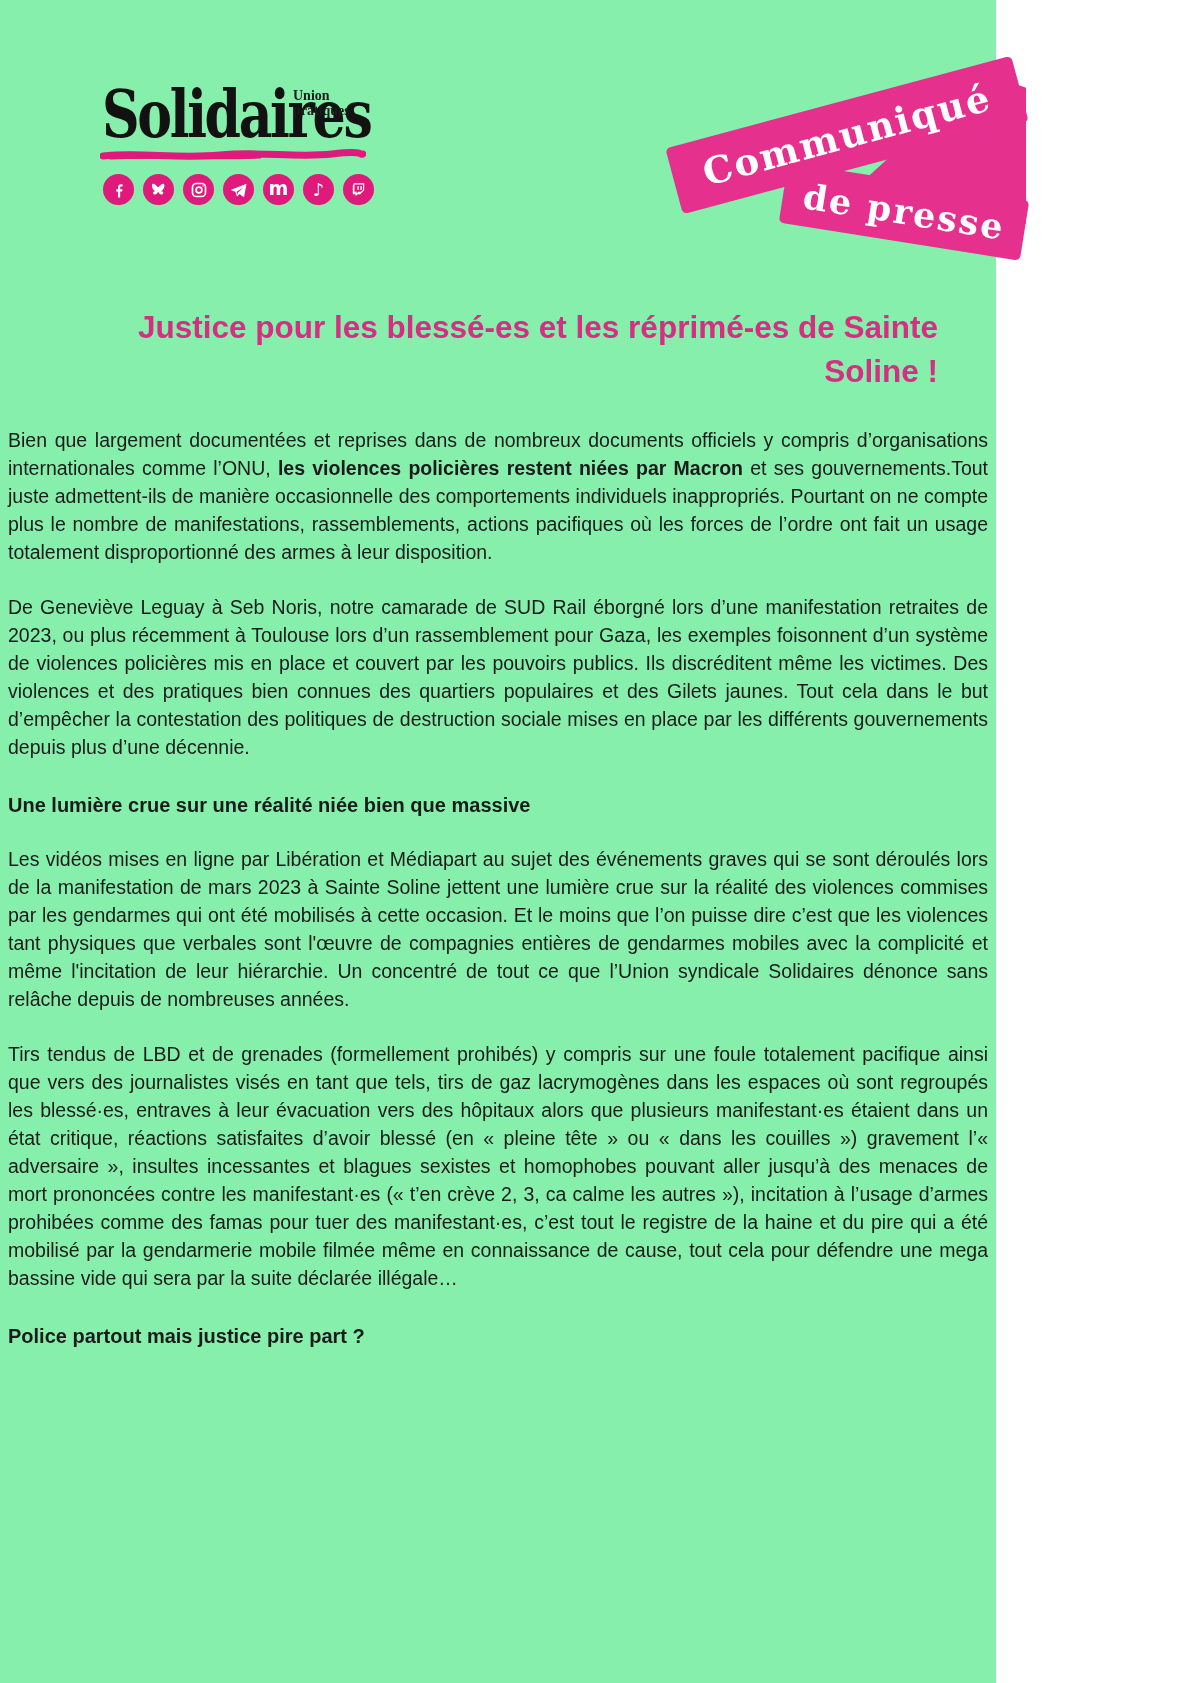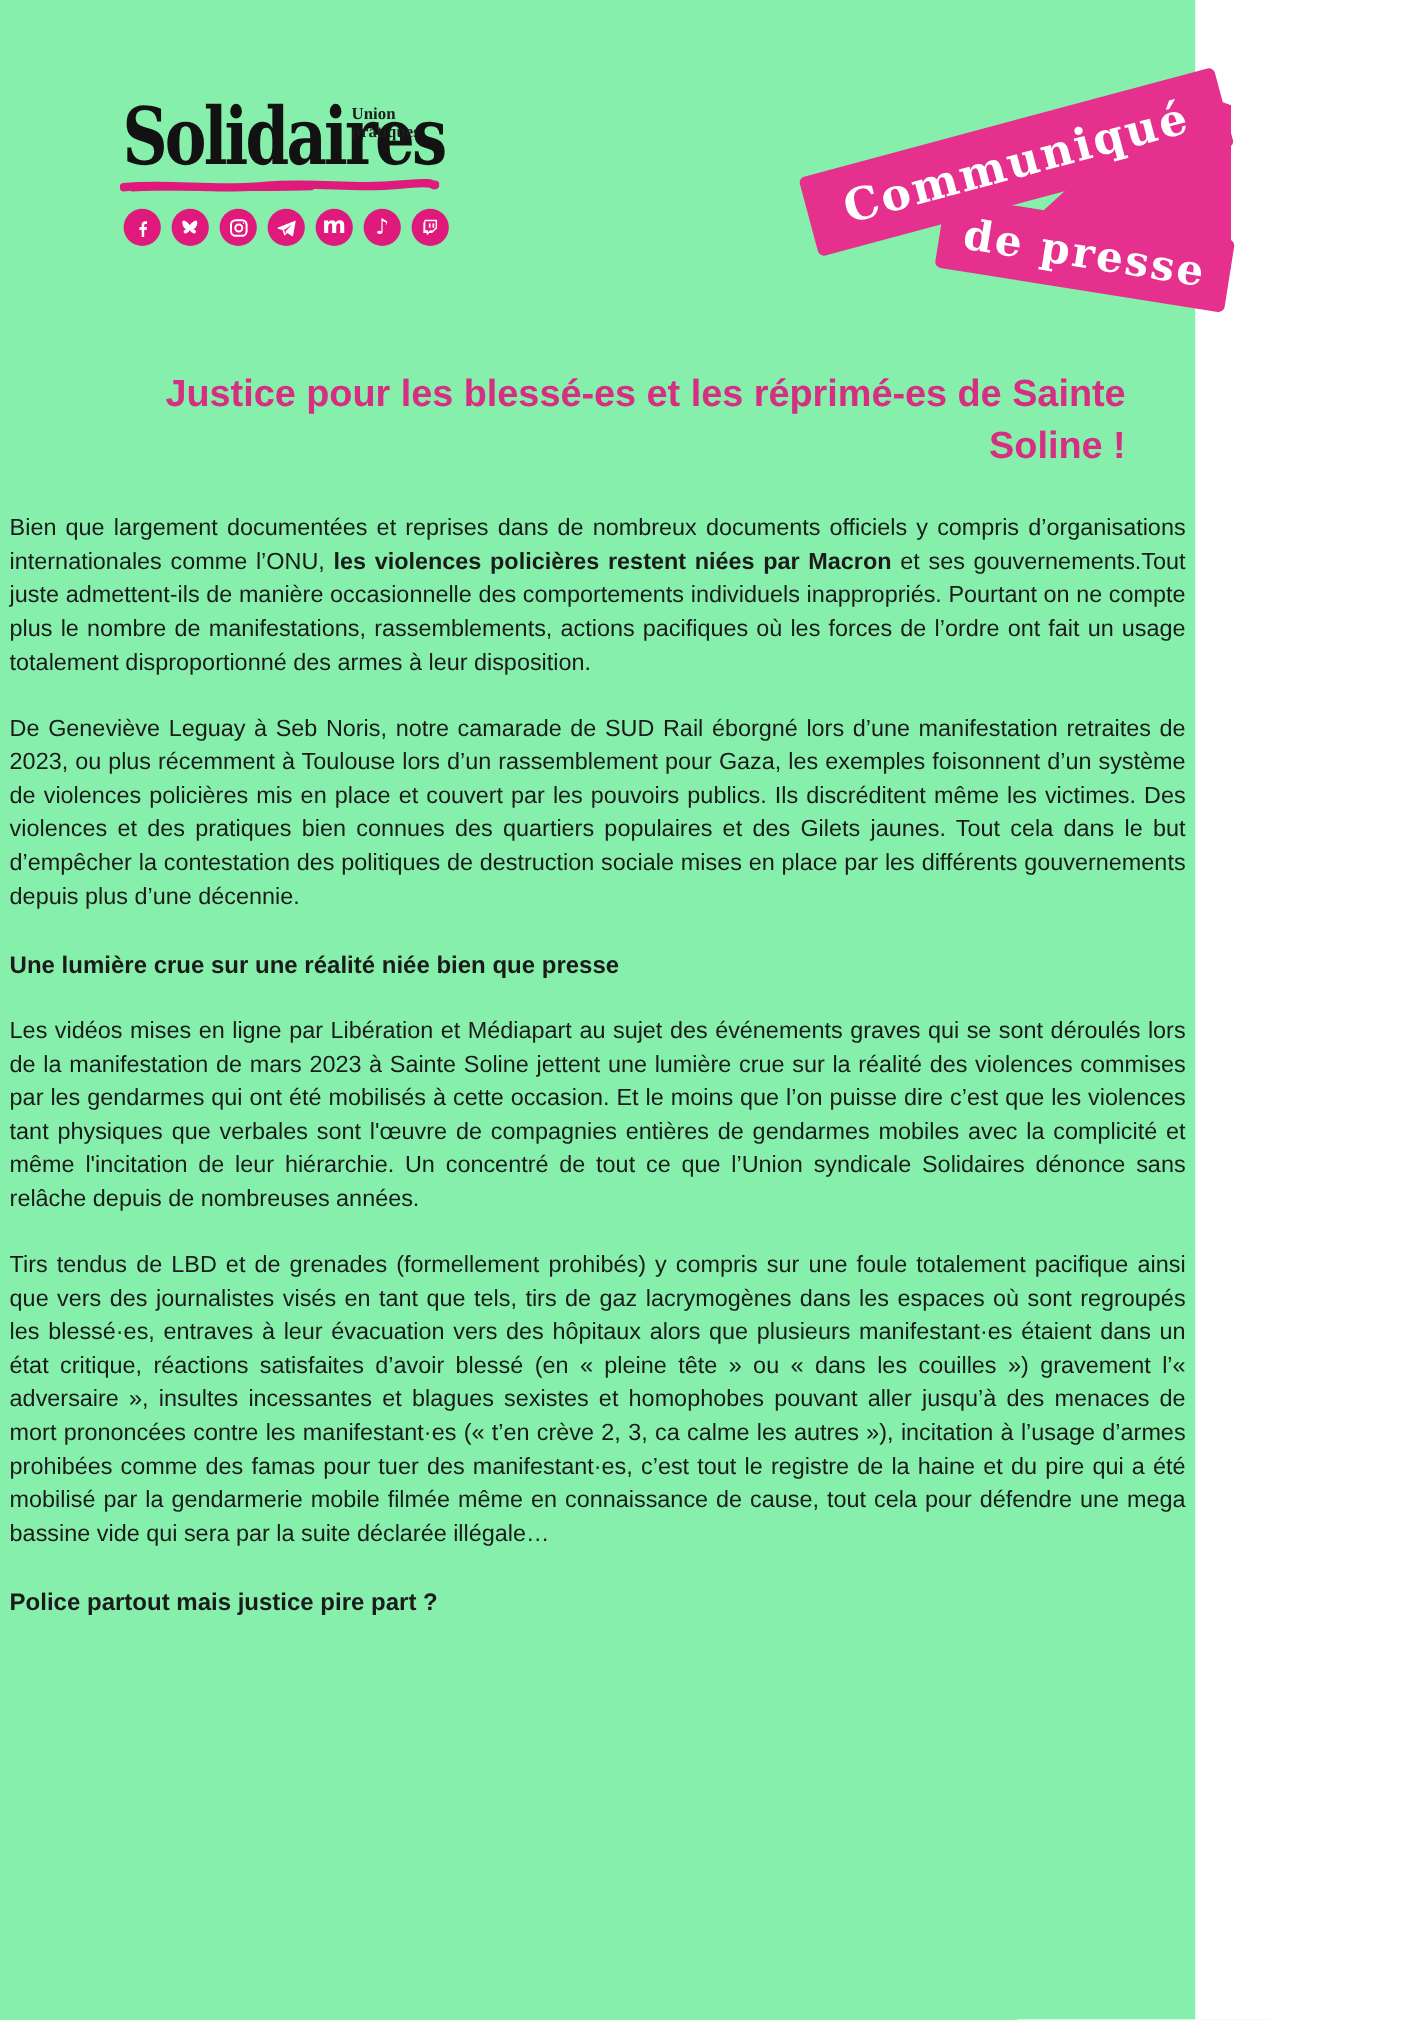--- a/index.html
+++ b/index.html
@@ -123,21 +123,21 @@
 
   </div>
 
   <h1 class="doc-title">Justice pour les blessé-es et les réprimé-es de Sainte Soline !</h1>
 
   <div class="doc-body">
     <p><span>Bien que largement documentées et reprises dans de nombreux documents officiels y compris d’organisations internationales comme l’ONU, </span><span class="b">les violences policières restent niées par Macron</span><span> et ses gouvernements.Tout juste admettent-ils de manière occasionnelle des comportements individuels inappropriés. Pourtant on ne compte plus le nombre de manifestations, rassemblements, actions pacifiques où les forces de l’ordre ont fait un usage totalement disproportionné des armes à leur disposition.</span></p>
 
     <p>De Geneviève Leguay à Seb Noris, notre camarade de SUD Rail éborgné lors d’une manifestation retraites de 2023, ou plus récemment à Toulouse lors d’un rassemblement pour Gaza, les exemples foisonnent d’un système de violences policières mis en place et couvert par les pouvoirs publics. Ils discréditent même les victimes. Des violences et des pratiques bien connues des quartiers populaires et des Gilets jaunes. Tout cela dans le but d’empêcher la contestation des politiques de destruction sociale mises en place par les différents gouvernements depuis plus d’une décennie.</p>
 
-    <h3>Une lumière crue sur une réalité niée bien que presse</h3>
+    <h3>Une lumière crue sur une réalité niée bien que massive</h3>
 
     <p>Les vidéos mises en ligne par Libération et Médiapart au sujet des événements graves qui se sont déroulés lors de la manifestation de mars 2023 à Sainte Soline jettent une lumière crue sur la réalité des violences commises par les gendarmes qui ont été mobilisés à cette occasion. Et le moins que l’on puisse dire c’est que les violences tant physiques que verbales sont l'œuvre de compagnies entières de gendarmes mobiles avec la complicité et même l'incitation de leur hiérarchie. Un concentré de tout ce que l’Union syndicale Solidaires dénonce sans relâche depuis de nombreuses années.</p>
 
     <p>Tirs tendus de LBD et de grenades (formellement prohibés) y compris sur une foule totalement pacifique ainsi que vers des journalistes visés en tant que tels, tirs de gaz lacrymogènes dans les espaces où sont regroupés les blessé·es, entraves à leur évacuation vers des hôpitaux alors que plusieurs manifestant·es étaient dans un état critique, réactions satisfaites d’avoir blessé (en « pleine tête » ou « dans les couilles ») gravement l’« adversaire », insultes incessantes et blagues sexistes et homophobes pouvant aller jusqu’à des menaces de mort prononcées contre les manifestant·es (« t’en crève 2, 3, ca calme les autres »), incitation à l’usage d’armes prohibées comme des famas pour tuer des manifestant·es, c’est tout le registre de la haine et du pire qui a été mobilisé par la gendarmerie mobile filmée même en connaissance de cause, tout cela pour défendre une mega bassine vide qui sera par la suite déclarée illégale…</p>
 
     <h3>Police partout mais justice pire part ?</h3>
 
   </div>
 
 </div>

